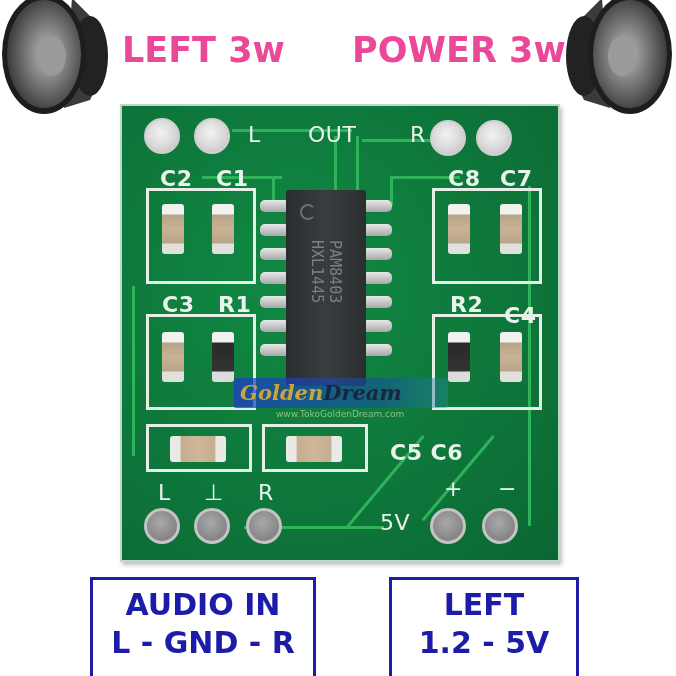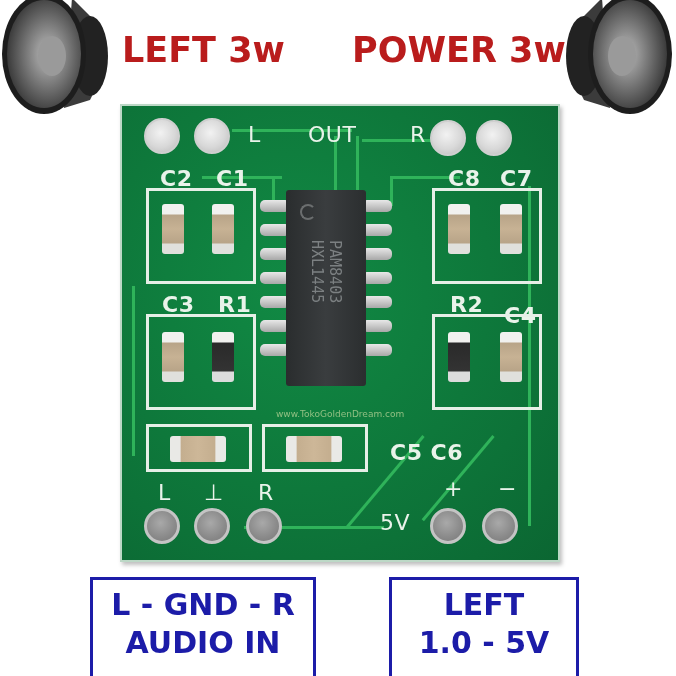--- a/index.html
+++ b/index.html
@@ -5,21 +5,21 @@
   * { box-sizing: border-box; margin: 0; padding: 0; }
   html, body { width: 676px; height: 676px; background: #ffffff; overflow: hidden; }
   body { position: relative; font-family: "DejaVu Sans", sans-serif; }
 
   .speaker { position: absolute; width: 120px; height: 130px; }
   .speaker.left { left: -6px; top: -12px; }
   .speaker.right { left: 560px; top: -12px; }
 
   .title {
     position: absolute; top: 30px; font-weight: bold; font-size: 35px;
-    color: #b91c1c; letter-spacing: 0px; font-family: "DejaVu Sans", sans-serif;
+    color: #ec4899; letter-spacing: 0px; font-family: "DejaVu Sans", sans-serif;
   }
   .title.left { left: 122px; }
   .title.right { left: 352px; }
 
   .pcb {
     position: absolute; left: 120px; top: 104px; width: 440px; height: 458px;
     background: #0f7a3c; border: 2px solid #bcd8c6;
     box-shadow: 2px 3px 4px rgba(0,0,0,0.25);
     overflow: hidden;
   }
@@ -166,36 +166,39 @@
   <div class="pin" style="left:240px;top:238px;"></div>
 
   <div class="chip">
     <div class="chip-dot"></div>
     <div class="chip-text" style="left:58px;top:50px;">
       <span>PAM8403</span>
       <span>HXL1445</span>
     </div>
   </div>
 
+  <div class="watermark">
+    <div class="wm-text"><span>Golden</span><span class="dream">Dream</span></div>
+  </div>
   <div class="wm-url">www.TokoGoldenDream.com</div>
 
   <div class="silk big" style="left:36px;top:374px;">L</div>
   <div class="silk big" style="left:82px;top:374px;">⊥</div>
   <div class="silk big" style="left:136px;top:374px;">R</div>
   <div class="silk big" style="left:322px;top:370px;">+</div>
   <div class="silk big" style="left:376px;top:370px;">−</div>
   <div class="silk big" style="left:258px;top:404px;">5V</div>
 
   <div class="pad gray" style="left:22px;top:402px;"></div>
   <div class="pad gray" style="left:72px;top:402px;"></div>
   <div class="pad gray" style="left:124px;top:402px;"></div>
   <div class="pad gray" style="left:308px;top:402px;"></div>
   <div class="pad gray" style="left:360px;top:402px;"></div>
 </div>
 
 <div class="box audio">
+  <span>AUDIO IN</span>
   <span>L - GND - R</span>
-  <span>AUDIO IN</span>
 </div>
 <div class="box power">
   <span>LEFT</span>
-  <span>1.0 - 5V</span>
+  <span>1.2 - 5V</span>
 </div>
 
 </body></html>

